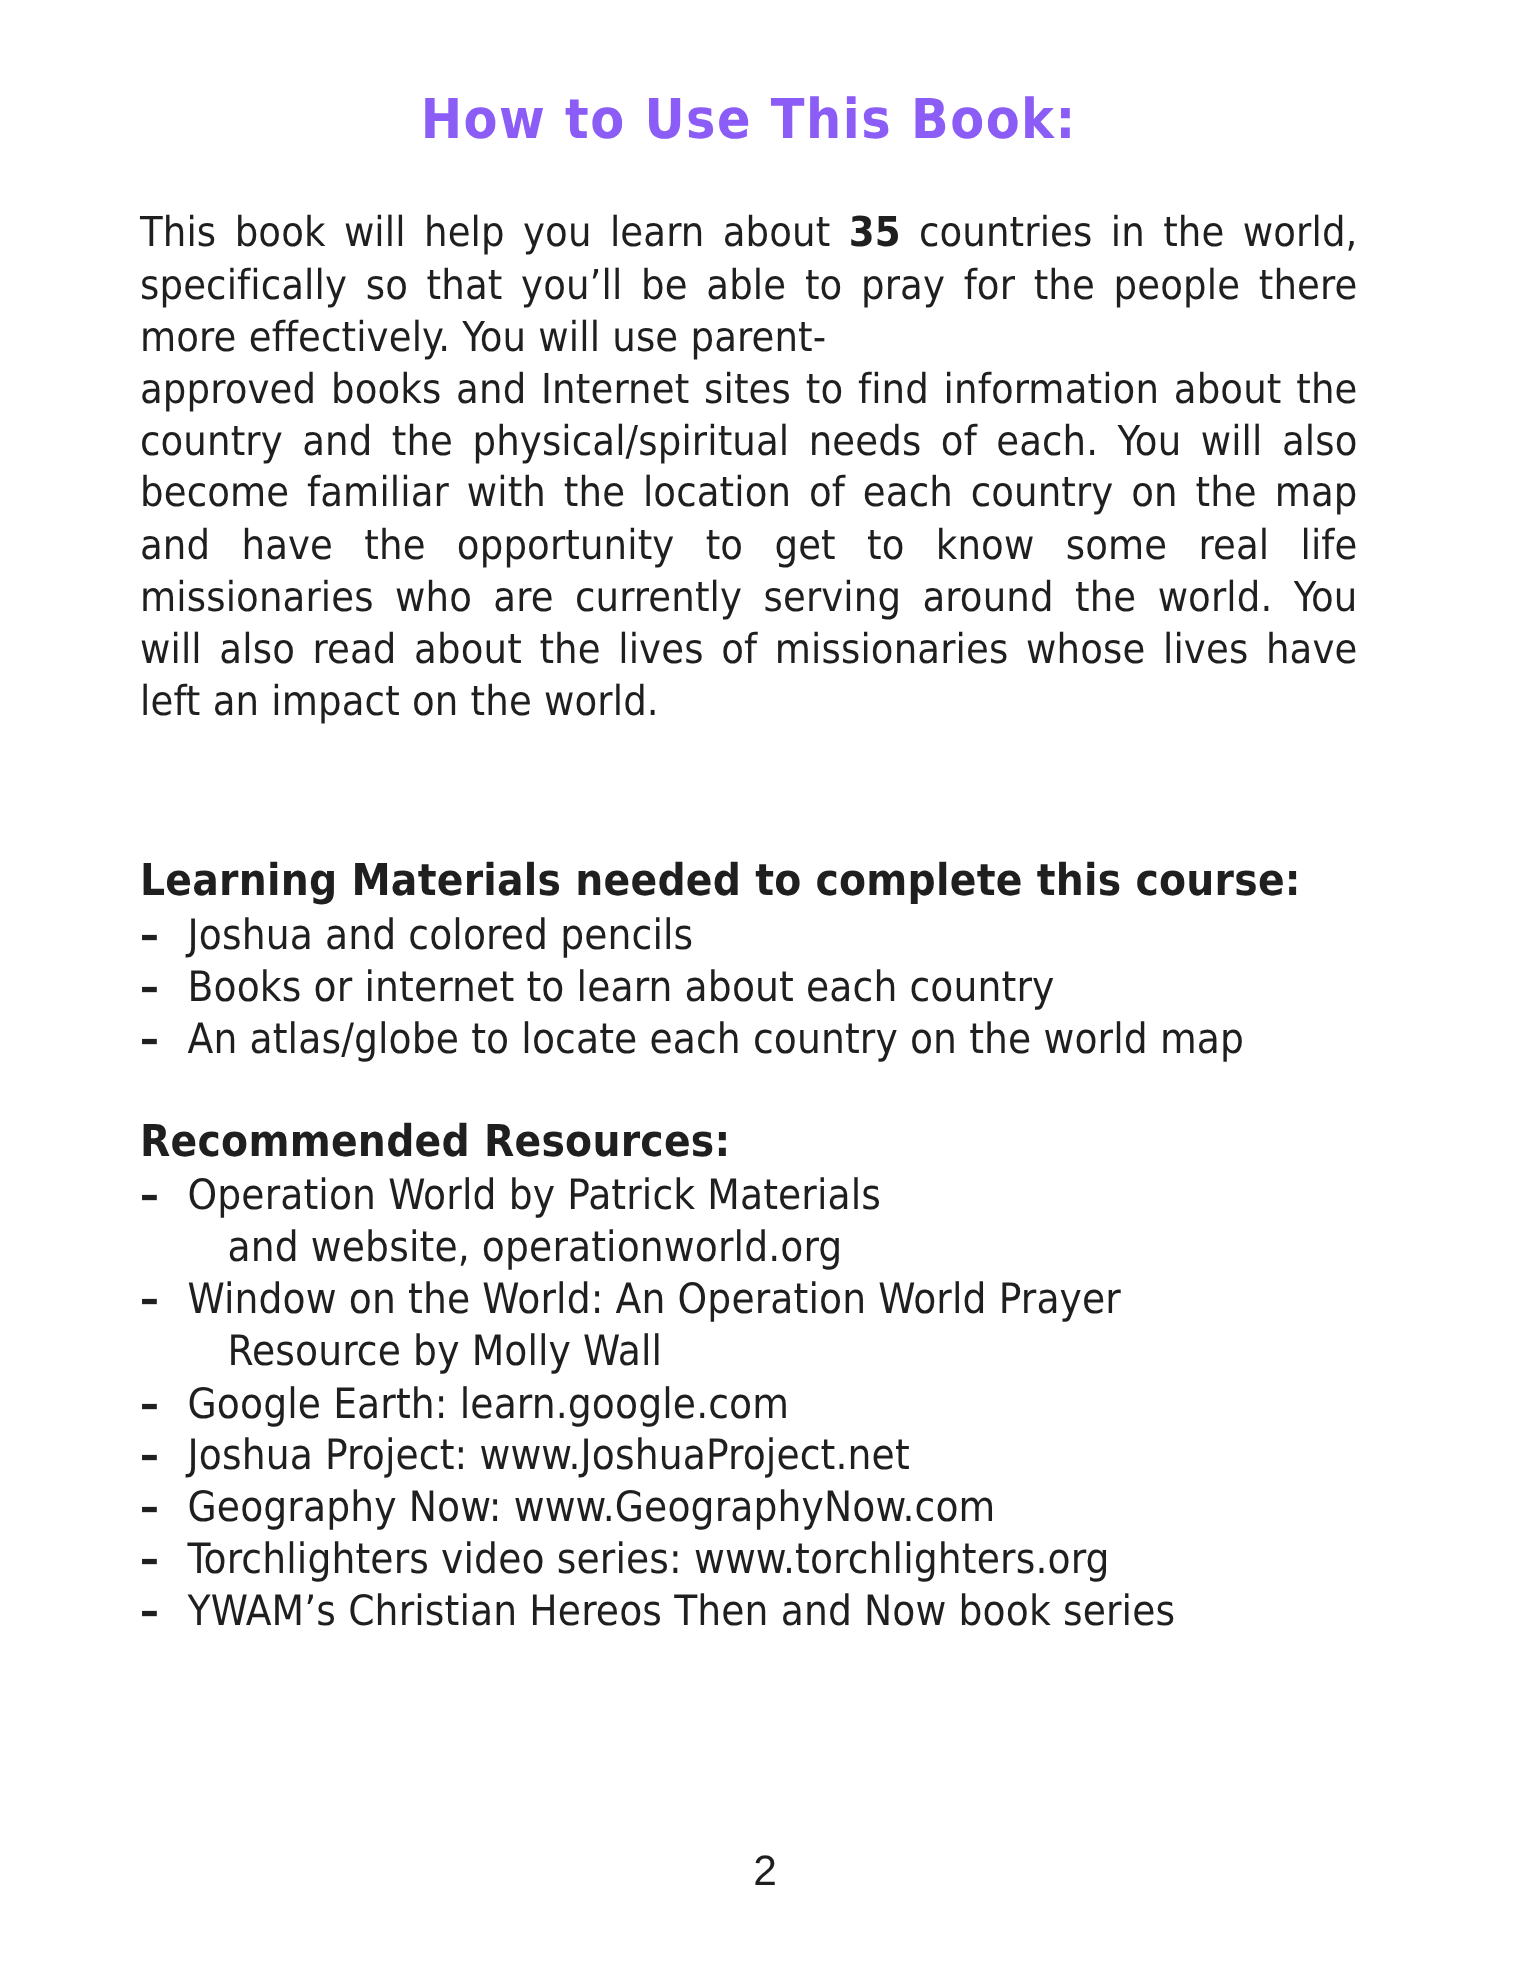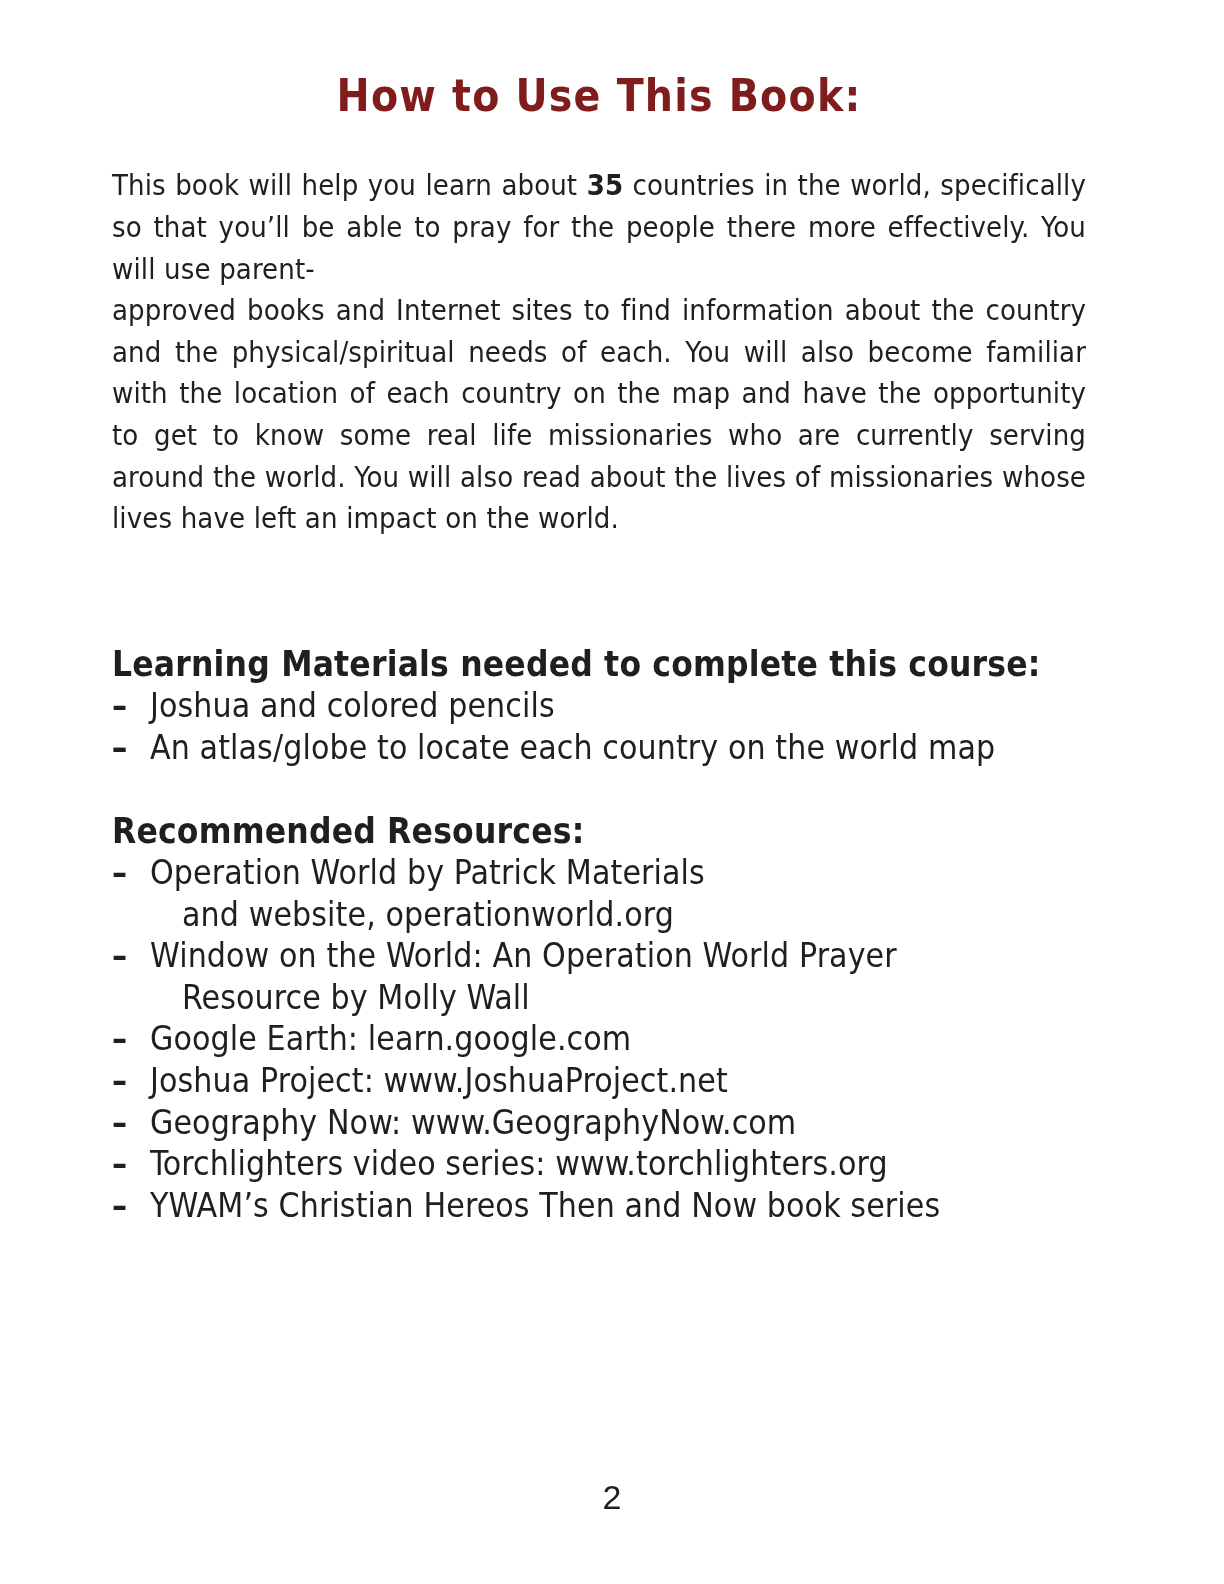--- a/index.html
+++ b/index.html
@@ -31,29 +31,29 @@
 
   
   .page-title {
     text-align: center;
     font-size: 44px;
     font-weight: 700;
     letter-spacing: 1.2px;
     line-height: 1.1;
     margin: 0;
     padding-top: 72px;
-    color: #7f1d1d;
+    color: #8b5cf6;
     white-space: nowrap;
   }
 
   
   .intro {
     margin: 0;
     padding-top: 45px;
-    font-size: 29px;
+    font-size: 33px;
     line-height: 41.6px;
     text-align: justify;
     text-justify: inter-word;
     letter-spacing: 0.1px;
     word-spacing: 0.2px;
   }
   .intro b {
     font-weight: 700;
   }
 
@@ -130,21 +130,21 @@
 
     <h1 class="page-title">How to Use This Book:</h1>
 
     <p class="intro"><span>This book will help you learn about </span><b>35</b><span> countries in the world, specifically so that you’ll be able to pray for the people there more effectively. You will use parent-</span><br><span>approved books and Internet sites to find information about the country and the physical/spiritual needs of each. You will also become familiar with the location of each country on the map and have the opportunity to get to know some real life missionaries who are currently serving around the world. You will also read about the lives of missionaries whose lives have left an impact on the world.</span></p>
 
     <div class="block-materials">
       <div class="section-heading">Learning Materials needed to complete this course:</div>
 
       <ul class="bullets">
         <li><span class="dash">–</span><span>Joshua and colored pencils</span></li>
-        <li><span class="dash">–</span></li>
+        <li><span class="dash">–</span><span>Books or internet to learn about each country</span></li>
         <li><span class="dash">–</span><span>An atlas/globe to locate each country on the world map</span></li>
       </ul>
     </div>
 
     <div class="block-resources">
       <div class="section-heading">Recommended Resources:</div>
 
       <ul class="bullets">
 
         <li><span class="dash">–</span><span class="underline">Operation World</span><span> by Patrick Materials</span><span class="sub-line">and website, operationworld.org</span></li>

